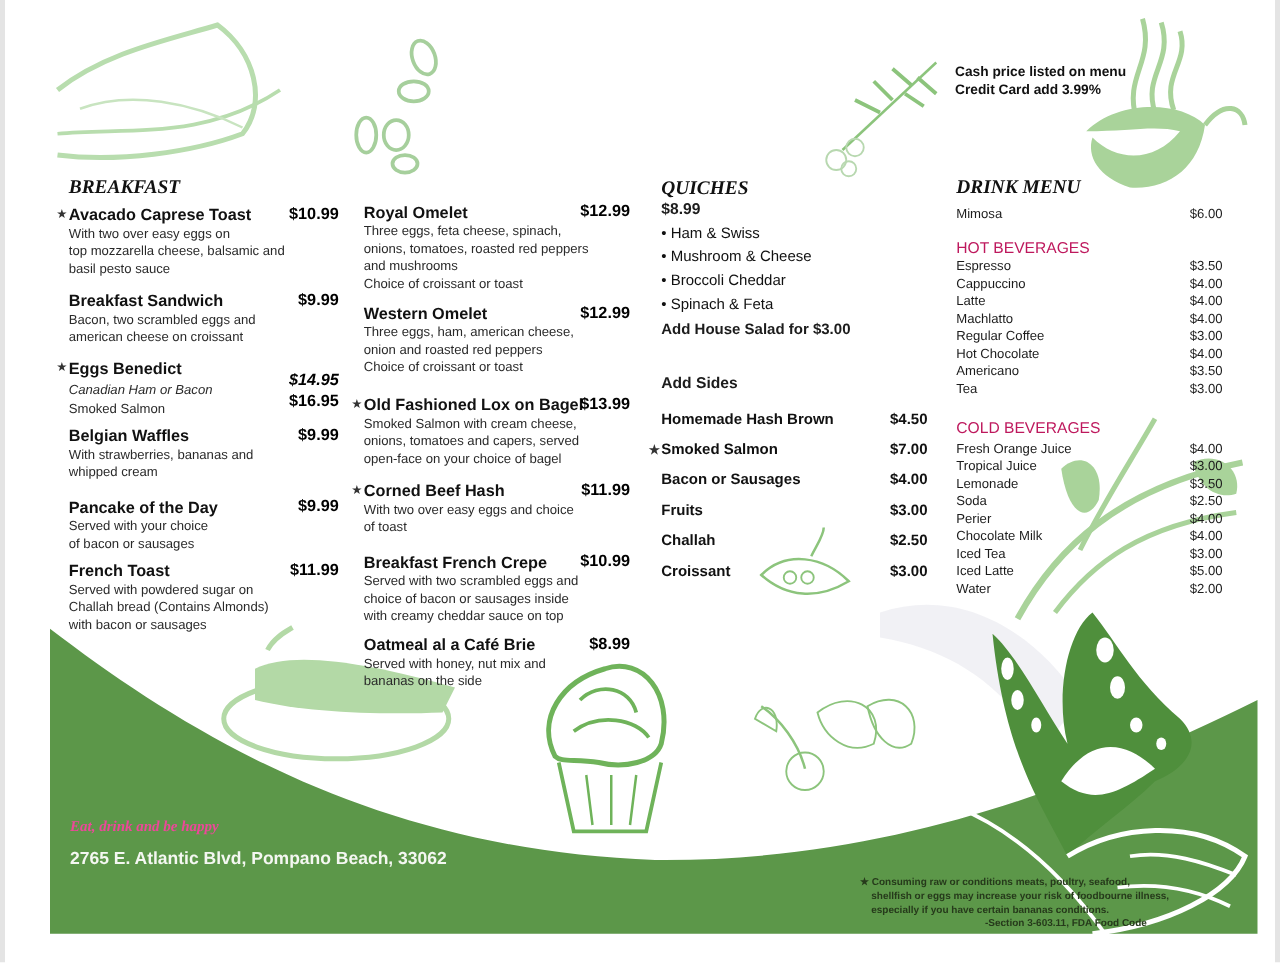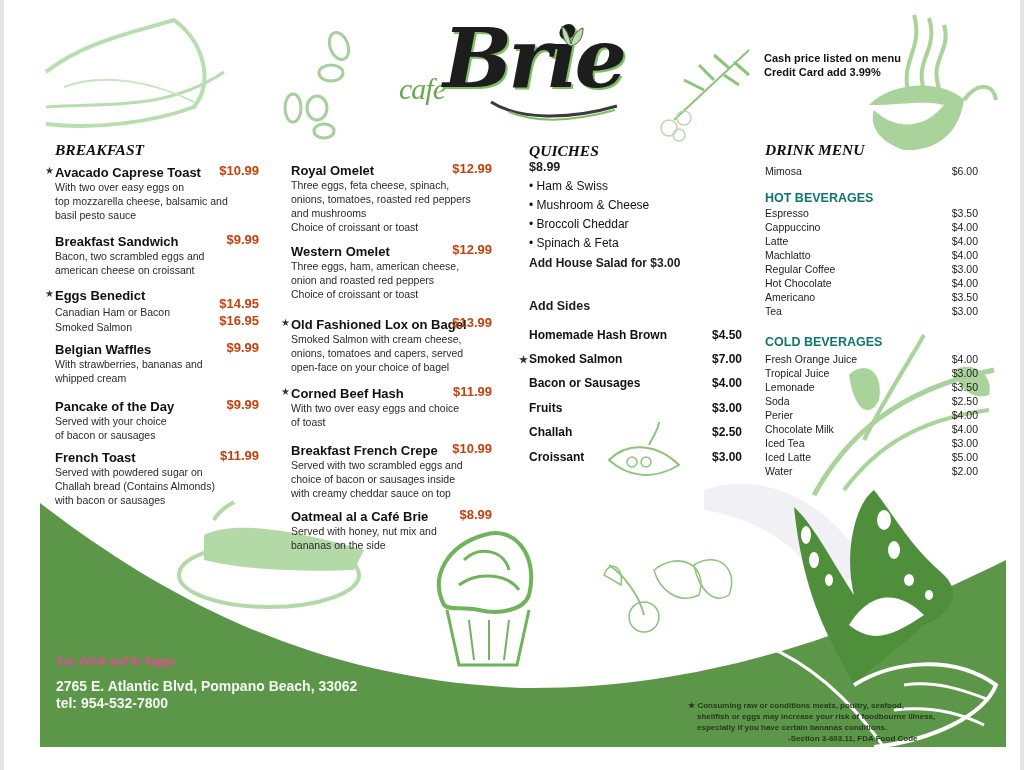--- a/index.html
+++ b/index.html
@@ -9,39 +9,39 @@
   .abs { position: absolute; }
   svg.deco { position: absolute; overflow: visible; }
 
   
   .logo { left: 395px; top: 18px; width: 230px; height: 110px; }
   .logo .cafe { position: absolute; left: 0; top: 54px; font-family: "Liberation Serif", serif; font-style: italic; font-size: 30px; color: #6aa84f; letter-spacing: -1px; }
   .logo .brie { position: absolute; left: 44px; top: -8px; font-family: "DejaVu Serif", serif; font-style: italic; font-weight: bold; font-size: 82px; color: #1d1d1d; letter-spacing: -4px; text-shadow: 2px 2px 0 #7fbf63; }
 
   .section-title { font-family: "Liberation Serif", serif; font-style: italic; font-weight: bold; font-size: 15.5px; color: #111; }
   .item-name { font-weight: bold; font-size: 13px; color: #111; white-space: nowrap; }
-  .item-price { font-weight: bold; font-size: 13px; color: #c2410c; position: absolute; right: 12px; top: 0; white-space: nowrap; }
+  .item-price { font-weight: bold; font-size: 13px; color: #000000; position: absolute; right: 0; top: 0; white-space: nowrap; }
   .item-desc { font-size: 10.5px; line-height: 14px; color: #2a2a2a; white-space: pre-line; }
   .item { position: absolute; }
   .item .head { position: relative; height: 17px; }
   .star { position: absolute; left: -10px; top: 2px; font-size: 10px; color: #333; }
 
   .col1 { left: 51px; width: 216px; }
   .col2 { left: 287px; width: 213px; }
 
   .quiche-list { list-style: none; }
   .quiche-list li { font-weight: normal; font-size: 12px; height: 19px; color: #111; }
   .quiche-list li::before { content: "• "; }
 
   .side-row { position: absolute; left: 525px; width: 213px; height: 16px; font-weight: bold; font-size: 12px; color: #111; }
   .side-row .p { position: absolute; right: 0; top: 0; }
 
   .drink-row { position: absolute; left: 761px; width: 213px; height: 14px; font-size: 10.5px; color: #1c1c1c; }
   .drink-row .p { position: absolute; right: 0; top: 0; }
-  .bev-head { position: absolute; left: 761px; font-weight: bold; font-size: 12.5px; color: #0f766e; }
+  .bev-head { position: absolute; left: 761px; font-weight: normal; font-size: 12.5px; color: #be185d; }
 
   .band-text .tagline { font-family: "Liberation Serif", serif; font-style: italic; font-weight: bold; font-size: 12px; color: #ec4899; }
   .band-text .addr { font-weight: bold; font-size: 14px; color: #f4f7f1; line-height: 17px; }
   .disclaimer { font-size: 8px; line-height: 11px; color: #263a1b; font-weight: bold; }
 </style>
 </head>
 <body>
 
 <div class="page">
 
@@ -116,31 +116,20 @@
       <ellipse cx="160" cy="65" rx="6" ry="9"></ellipse>
       <ellipse cx="175" cy="95" rx="5" ry="6"></ellipse>
       <ellipse cx="195" cy="110" rx="4" ry="5"></ellipse>
       <path d="M115 140 C 140 100, 170 110, 190 130 C 160 150, 140 160, 115 140 Z"></path>
     </g>
     <path d="M30 160 C 80 180, 120 220, 150 262" stroke="#ffffff" stroke-width="3" fill="none"></path>
     <path d="M120 200 C 160 175, 220 170, 262 200 C 250 230, 200 255, 140 262" fill="none" stroke="#ffffff" stroke-width="4"></path>
     <path d="M170 200 C 200 195, 230 205, 255 215 M160 225 C 200 220, 230 230, 250 240" stroke="#ffffff" stroke-width="3" fill="none"></path>
   </svg>
 
-  <div class="abs logo">
-    <span class="cafe">cafe</span>
-    <span class="brie">Brie</span>
-    <svg class="deco" style="left:160px;top:6px" width="26" height="28" viewBox="0 0 26 28">
-      <path d="M3 2 C 8 6, 10 12, 12 20 C 14 12, 18 6, 24 4 C 24 14, 20 20, 12 22 C 6 20, 3 12, 3 2 Z" fill="#b9dfac" stroke="#555" stroke-width="1"></path>
-    </svg>
-    <svg class="deco" style="left:90px;top:80px" width="130" height="24" viewBox="0 0 130 24">
-      <path d="M2 4 C 30 22, 80 22, 128 8" fill="none" stroke="#3b3b3b" stroke-width="3"></path>
-      <path d="M20 14 C 50 26, 90 22, 126 12" fill="none" stroke="#7fbf63" stroke-width="2"></path>
-    </svg>
-  </div>
 
   <div class="abs" style="left:760px;top:51px;font-weight:bold;font-size:11px;line-height:14px;color:#111;">
     <div>Cash price listed on menu</div>
     <div>Credit Card add 3.99%</div>
   </div>
 
   <div class="abs section-title" style="left:51px;top:141px;">BREAKFAST</div>
 
   <div class="item col1" style="top:163px;">
     <div class="head"><span class="star">★</span><span class="item-name">Avacado Caprese Toast</span><span class="item-price">$10.99</span></div>
@@ -148,21 +137,21 @@
 top mozzarella cheese, balsamic and
 basil pesto sauce</div>
   </div>
   <div class="item col1" style="top:232px;">
     <div class="head"><span class="item-name">Breakfast Sandwich</span><span class="item-price">$9.99</span></div>
     <div class="item-desc">Bacon, two scrambled eggs and
 american cheese on croissant</div>
   </div>
   <div class="item col1" style="top:286px;">
     <div class="head"><span class="star">★</span><span class="item-name">Eggs Benedict</span></div>
-    <div style="position:relative;height:15px;margin-top:-1px;">
+    <div style="position:relative;height:15px;margin-top:-1px;font-style:italic;">
       <span class="item-desc">Canadian Ham or Bacon</span>
       <span class="item-price" style="top:-6px">$14.95</span>
     </div>
     <div style="position:relative;height:15px;">
       <span class="item-desc">Smoked Salmon</span>
       <span class="item-price" style="top:-4px">$16.95</span>
     </div>
   </div>
   <div class="item col1" style="top:340px;">
     <div class="head"><span class="item-name">Belgian Waffles</span><span class="item-price">$9.99</span></div>
@@ -255,21 +244,20 @@
   <div class="drink-row" style="top:395px;"><span>Soda</span><span class="p">$2.50</span></div>
   <div class="drink-row" style="top:409px;"><span>Perier</span><span class="p">$4.00</span></div>
   <div class="drink-row" style="top:423px;"><span>Chocolate Milk</span><span class="p">$4.00</span></div>
   <div class="drink-row" style="top:437px;"><span>Iced Tea</span><span class="p">$3.00</span></div>
   <div class="drink-row" style="top:451px;"><span>Iced Latte</span><span class="p">$5.00</span></div>
   <div class="drink-row" style="top:465px;"><span>Water</span><span class="p">$2.00</span></div>
 
   <div class="abs band-text" style="left:52px;top:654px;">
     <div class="tagline">Eat, drink and be happy</div>
     <div class="addr" style="margin-top:9px;">2765 E. Atlantic Blvd, Pompano Beach, 33062</div>
-    <div class="addr">tel: 954-532-7800</div>
   </div>
 
   <div class="abs disclaimer" style="left:684px;top:700px;width:270px;">
     <div>★ Consuming raw or conditions meats, poultry, seafood,</div>
     <div style="padding-left:9px;">shellfish or eggs may increase your risk of foodbourne illness,</div>
     <div style="padding-left:9px;">especially if you have certain bananas conditions.</div>
     <div style="padding-left:100px;">-Section 3-603.11, FDA Food Code</div>
   </div>
 
 </div>

